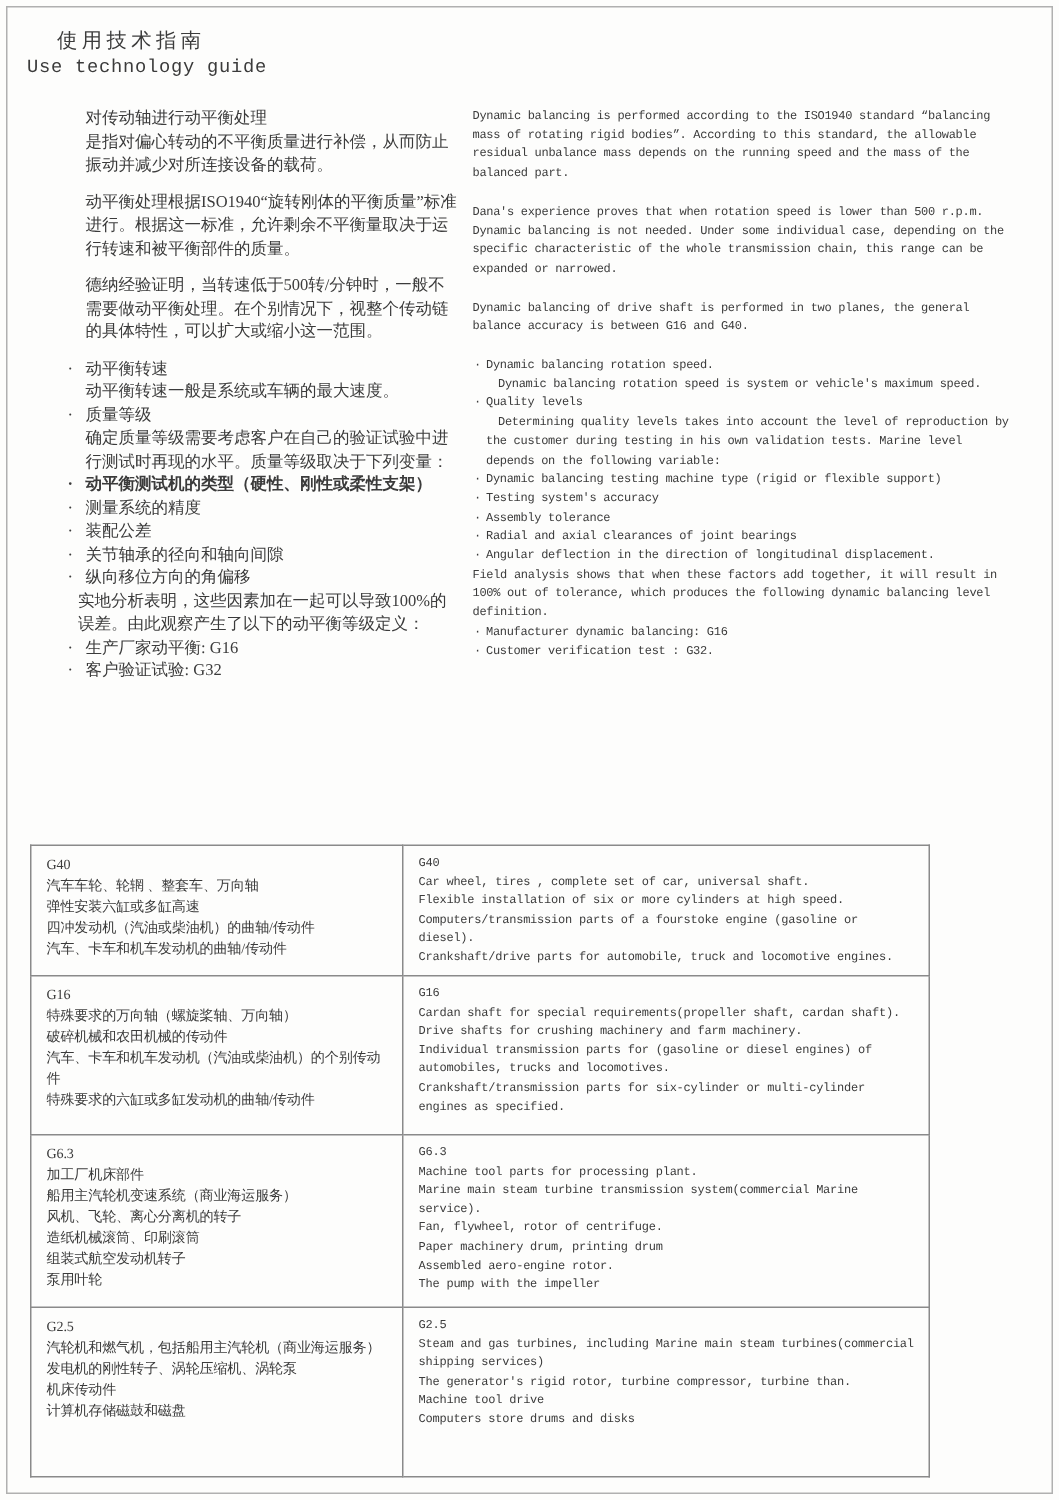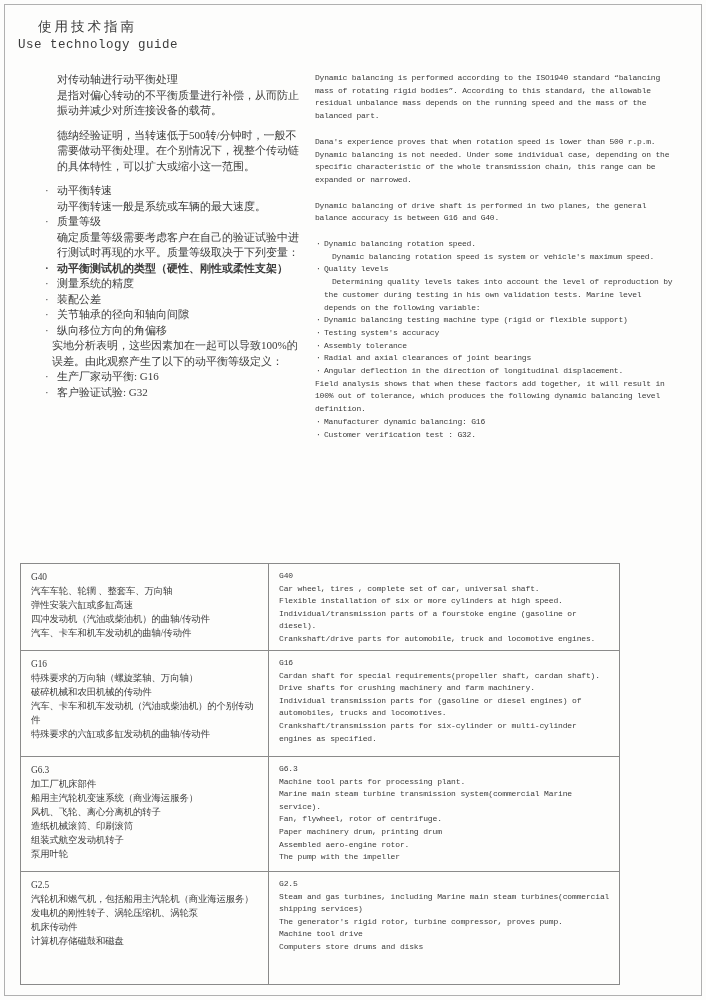--- a/index.html
+++ b/index.html
@@ -61,20 +61,21 @@
   <div class="page-border"></div>
 
   <header class="title-block">
     <div class="title-zh">使用技术指南</div>
     <div class="title-en">Use technology guide</div>
   </header>
 
   <section class="col col-left">
       <div class="blk para">对传动轴进行动平衡处理
 是指对偏心转动的不平衡质量进行补偿，从而防止振动并减少对所连接设备的载荷。</div>
+      <div class="blk para">动平衡处理根据ISO1940“旋转刚体的平衡质量”标准进行。根据这一标准，允许剩余不平衡量取决于运行转速和被平衡部件的质量。</div>
       <div class="blk para">德纳经验证明，当转速低于500转/分钟时，一般不需要做动平衡处理。在个别情况下，视整个传动链的具体特性，可以扩大或缩小这一范围。</div>
       <div class="blk bullet"><span class="marker">·</span><span class="btext">动平衡转速</span><div class="sub">动平衡转速一般是系统或车辆的最大速度。</div></div>
       <div class="blk bullet"><span class="marker">·</span><span class="btext">质量等级</span><div class="sub">确定质量等级需要考虑客户在自己的验证试验中进行测试时再现的水平。质量等级取决于下列变量：</div></div>
       <div class="blk bullet bold"><span class="marker">·</span><span class="btext">动平衡测试机的类型（硬性、刚性或柔性支架）</span></div>
       <div class="blk bullet"><span class="marker">·</span><span class="btext">测量系统的精度</span></div>
       <div class="blk bullet"><span class="marker">·</span><span class="btext">装配公差</span></div>
       <div class="blk bullet"><span class="marker">·</span><span class="btext">关节轴承的径向和轴向间隙</span></div>
       <div class="blk bullet"><span class="marker">·</span><span class="btext">纵向移位方向的角偏移</span></div>
       <div class="blk plain">实地分析表明，这些因素加在一起可以导致100%的误差。由此观察产生了以下的动平衡等级定义：</div>
       <div class="blk bullet"><span class="marker">·</span><span class="btext">生产厂家动平衡: G16</span></div>
@@ -103,21 +104,21 @@
             <div class="cell-line grade">G40</div>
             <div class="cell-line">汽车车轮、轮辋 、整套车、万向轴</div>
             <div class="cell-line">弹性安装六缸或多缸高速</div>
             <div class="cell-line">四冲发动机（汽油或柴油机）的曲轴/传动件</div>
             <div class="cell-line">汽车、卡车和机车发动机的曲轴/传动件</div>
           </td>
           <td class="en-cell">
             <div class="cell-line grade">G40</div>
             <div class="cell-line">Car wheel, tires , complete set of car, universal shaft.</div>
             <div class="cell-line">Flexible installation of six or more cylinders at high speed.</div>
-            <div class="cell-line">Individual/transmission parts of a fourstoke engine (gasoline or diesel).</div>
+            <div class="cell-line">Computers/transmission parts of a fourstoke engine (gasoline or diesel).</div>
             <div class="cell-line">Crankshaft/drive parts for automobile, truck and locomotive engines.</div>
           </td>
         </tr>
         <tr style="height: 106px;">
           <td class="zh-cell">
             <div class="cell-line grade">G16</div>
             <div class="cell-line">特殊要求的万向轴（螺旋桨轴、万向轴）</div>
             <div class="cell-line">破碎机械和农田机械的传动件</div>
             <div class="cell-line">汽车、卡车和机车发动机（汽油或柴油机）的个别传动件</div>
             <div class="cell-line">特殊要求的六缸或多缸发动机的曲轴/传动件</div>
@@ -154,20 +155,20 @@
           <td class="zh-cell">
             <div class="cell-line grade">G2.5</div>
             <div class="cell-line">汽轮机和燃气机，包括船用主汽轮机（商业海运服务）</div>
             <div class="cell-line">发电机的刚性转子、涡轮压缩机、涡轮泵</div>
             <div class="cell-line">机床传动件</div>
             <div class="cell-line">计算机存储磁鼓和磁盘</div>
           </td>
           <td class="en-cell">
             <div class="cell-line grade">G2.5</div>
             <div class="cell-line">Steam and gas turbines, including Marine main steam turbines(commercial shipping services)</div>
-            <div class="cell-line">The generator's rigid rotor, turbine compressor, proves pump.</div>
+            <div class="cell-line">The generator's rigid rotor, turbine compressor, turbine than.</div>
             <div class="cell-line">Machine tool drive</div>
             <div class="cell-line">Computers store drums and disks</div>
           </td>
         </tr>
       </tbody>
   </table>
 </div>
 
 </body></html>

